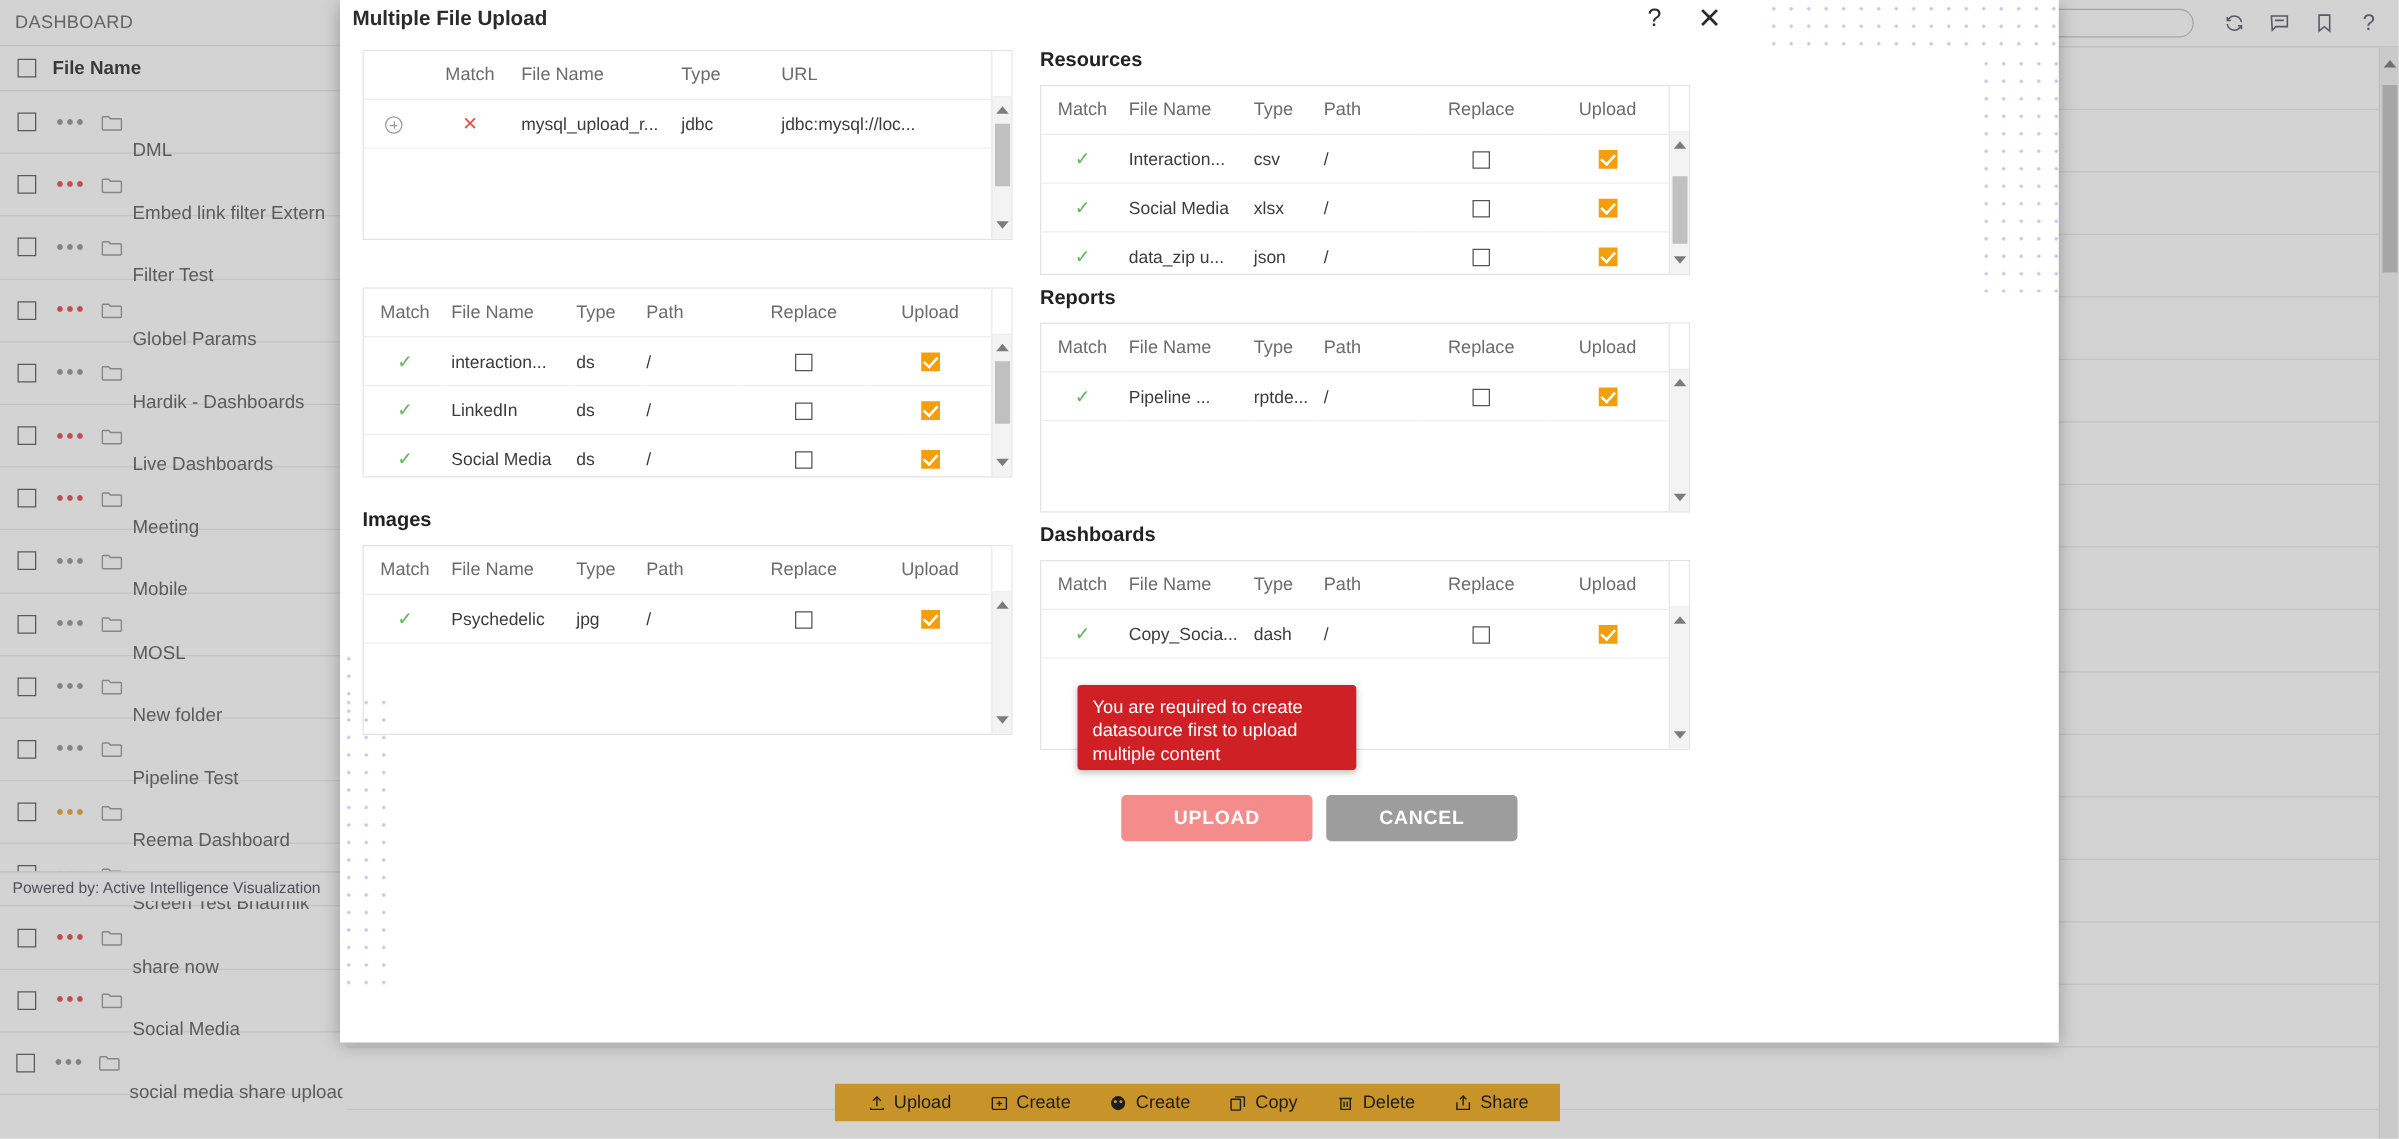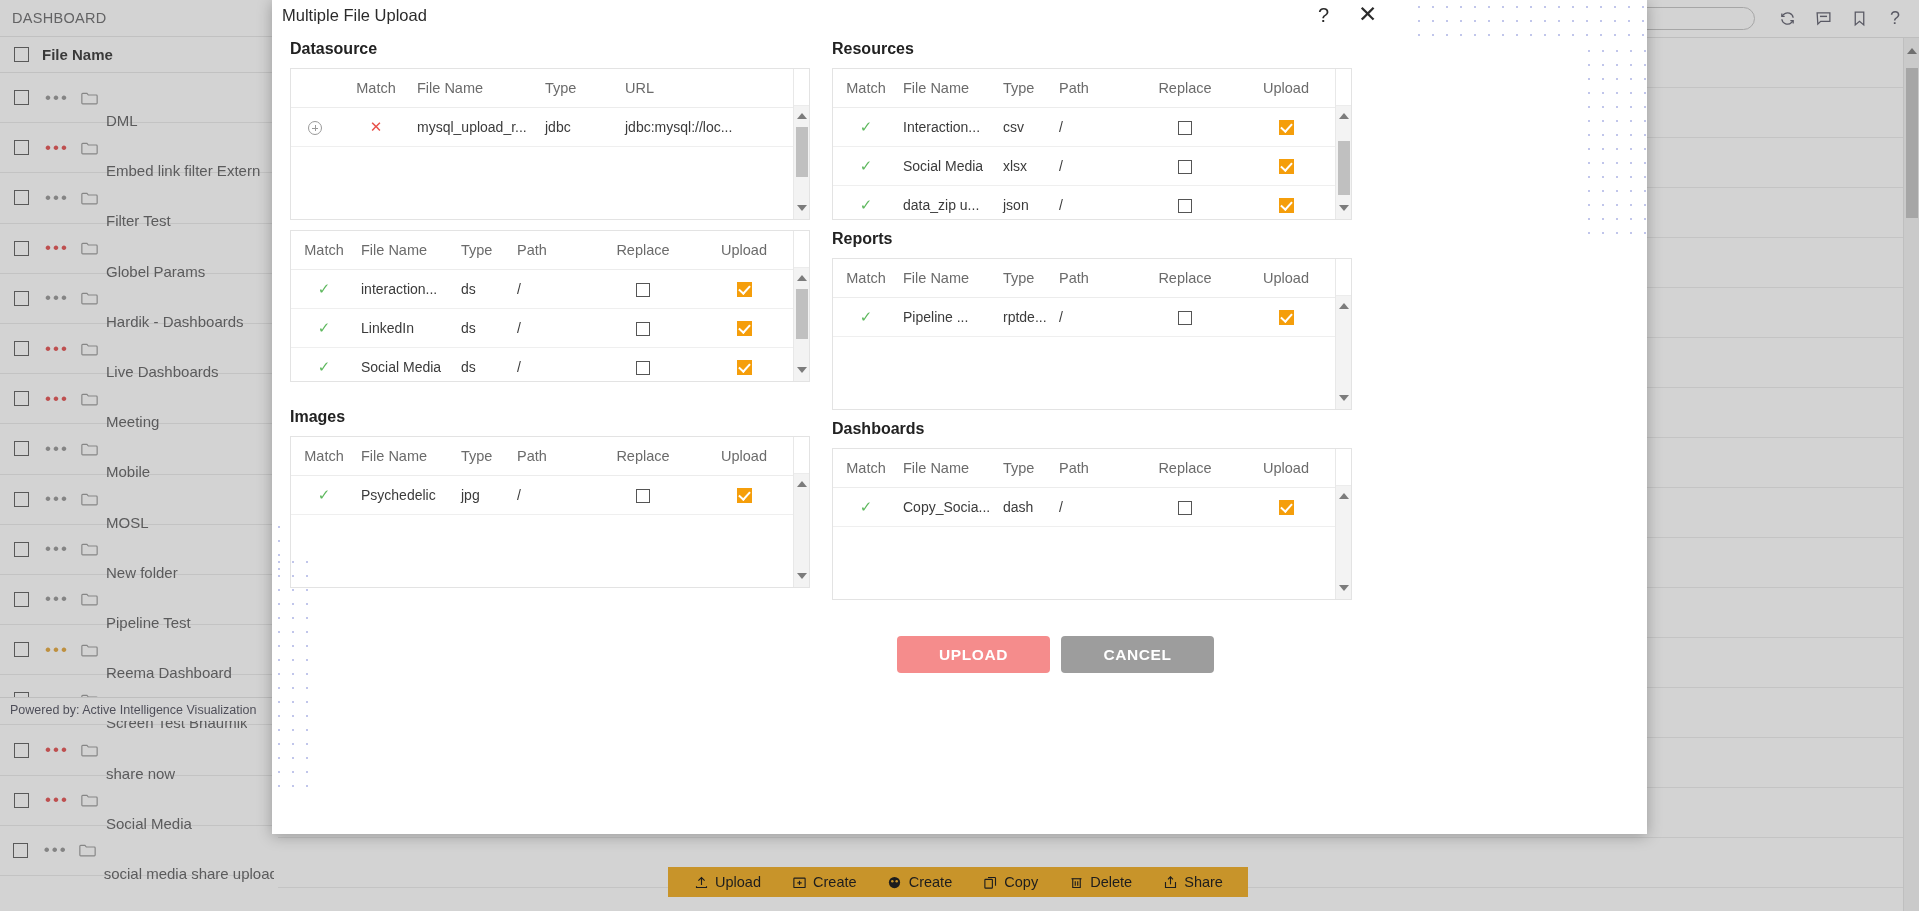--- a/index.html
+++ b/index.html
@@ -110,21 +110,21 @@
     opacity: .65;
     z-index: 61; pointer-events:none;
   }
   #dots-top { left: 1140px; top: 0; width: 240px; height: 44px; }
   #dots-right { left: 1310px; top: 44px; width: 70px; height: 190px; }
   #dots-left { left: 0px; top: 555px; width: 46px; height: 240px; }
   #dots-left2 { left: 0px; top: 520px; width: 18px; height: 60px; }
 
   .modal-title {
     position: absolute; left: 10px; top: 6px;
-    font-size: 16.5px; font-weight: normal; color: #2b2b2b;
+    font-size: 16.5px; font-weight: bold; color: #2b2b2b;
   }
   .modal-help {
     position: absolute; left: 1046px; top: 4px;
     font-size: 20px; color: #2b2b2b; z-index: 62; cursor: pointer;
   }
   .modal-close {
     position: absolute; left: 1086px; top: 2px;
     font-size: 23px; color: #2b2b2b; z-index: 62; cursor: pointer; line-height: 24px;
   }
 
@@ -535,21 +535,20 @@
   <div class="dotpattern" id="dots-right"></div>
   <div class="dotpattern" id="dots-left"></div>
   <div class="dotpattern" id="dots-left2"></div>
 
   <div class="modal-title">Multiple File Upload</div>
   <div class="modal-help">?</div>
   <div class="modal-close">✕</div>
 
   <div id="sections-host">
       <div class="section" style="left: 18px; top: 40px; width: 520px;">
-        <span class="section-title">Datasource</span>
         <div class="tbl-wrap" style="height: 152px;">
           <div style="flex:1 1 auto;overflow:hidden;">
             <table class="ftable">
               <colgroup>
                 <col style="width:48px">
                 <col style="width:74px">
                 <col style="width:128px">
                 <col style="width:80px">
                 <col style="width:auto">
               </colgroup>
@@ -819,16 +818,17 @@
           </div>
           <div class="vscroll">
             <div class="track-head"></div>
             <div class="vs-up"></div>
             <div class="vs-dn"></div>
           </div>
         </div>
       </div>
     </div>
 
+  <div id="tooltip">You are required to create datasource first to upload multiple content</div>
 
   <button class="btn" id="btn-upload">UPLOAD</button>
   <button class="btn" id="btn-cancel">CANCEL</button>
 </div>
 
 </body></html>

